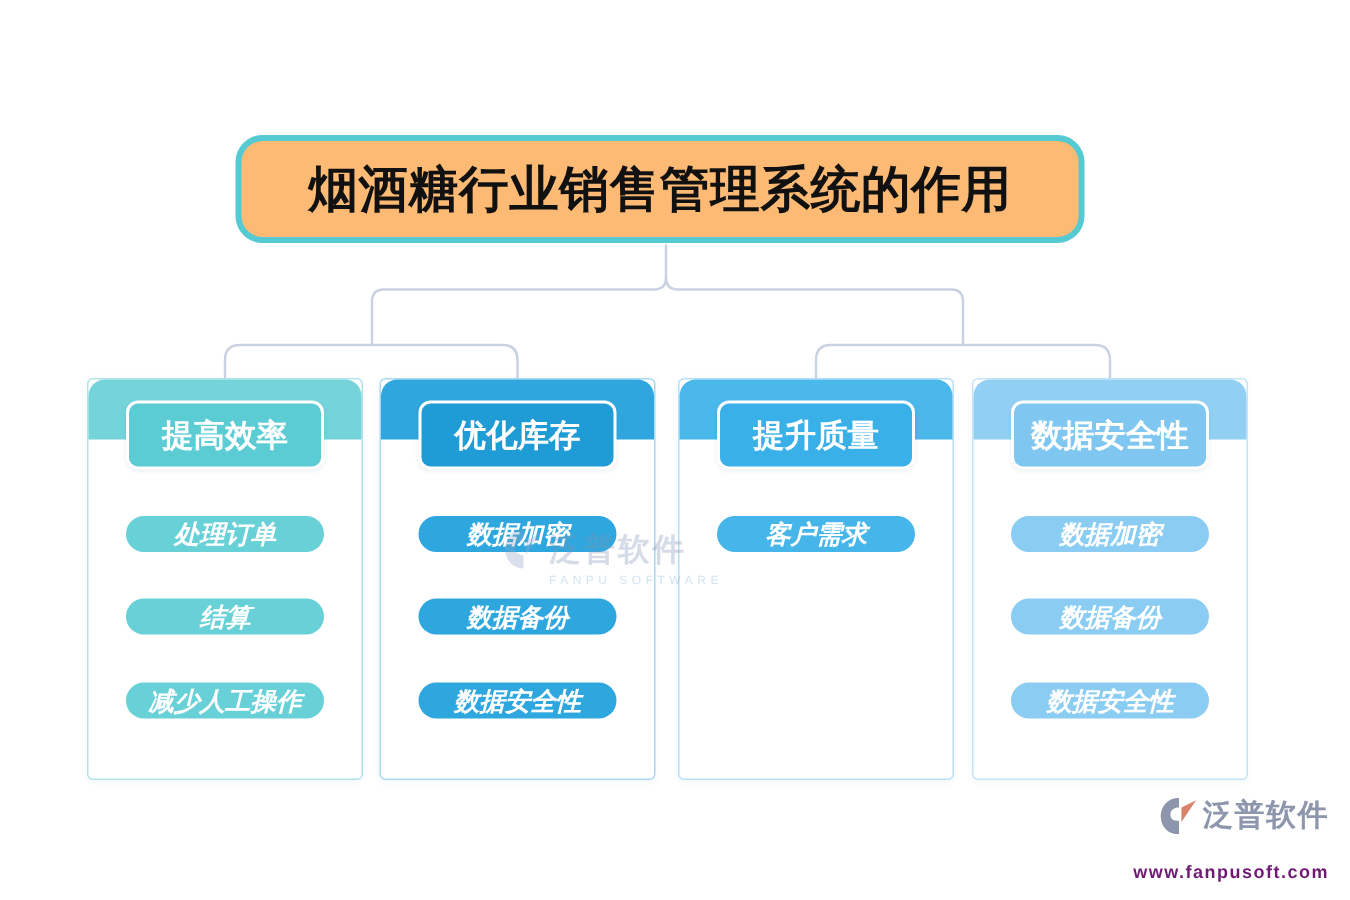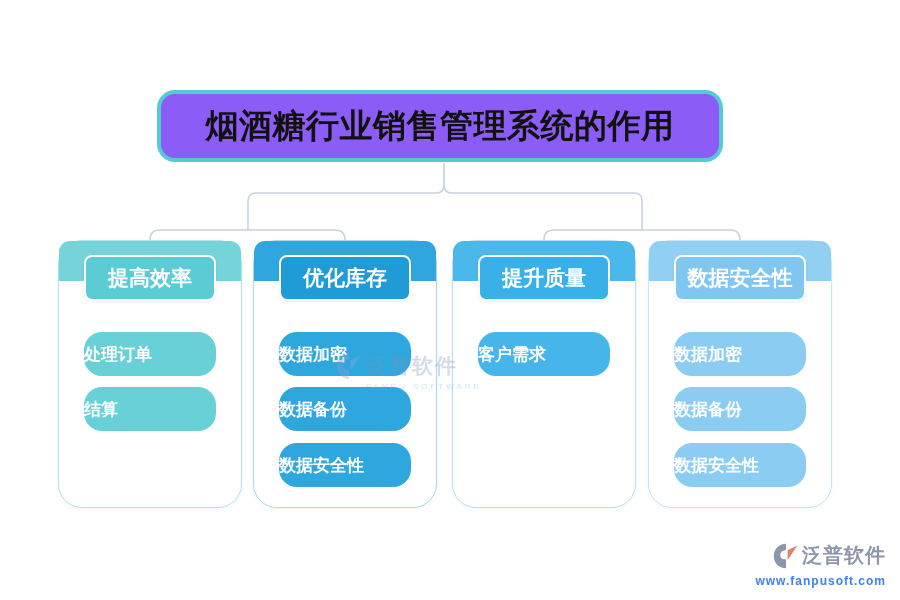--- a/index.html
+++ b/index.html
@@ -9,35 +9,35 @@
   .stage { position: absolute; inset: 0; width: 900px; height: 600px; }
 
   
   svg.connectors { position: absolute; left: 0; top: 0; z-index: 1; }
   svg.connectors path { fill: none; stroke: var(--connector, #c9d2e0); stroke-width: 1.6; }
 
   
   .title-box {
     position: absolute; left: 157px; top: 90px; width: 566px; height: 72px;
     border: 4px solid var(--title_border, #55cad3);
-    border-radius: 18px; background: #8b5cf6;
+    border-radius: 18px; background: #fdba74;
     display: flex; align-items: center; justify-content: center;
     z-index: 2;
   }
   .title-box span {
     font-size: 33px; font-weight: 900; color: #111111; letter-spacing: 0.5px;
     white-space: nowrap;
   }
 
   
   .card {
-    position: absolute; top: 240px; width: 184px; height: 268px;
+    position: absolute; top: 252px; width: 184px; height: 268px;
     background: #ffffff;
     border: 1px solid var(--border, #cfe5f0);
-    border-radius: 24px;
+    border-radius: 4px;
     box-shadow: 0 1px 4px rgba(40,90,120,0.06);
     z-index: 2;
   }
   .card .band {
     position: absolute; left: 0; right: 0; top: 0; height: 40px;
     background: var(--band, #7fd8dc);
     border-radius: 11px 11px 0 0;
   }
   .card .card-header {
     position: absolute; top: 14px; left: 50%; transform: translateX(-50%);
@@ -46,23 +46,23 @@
     border: 2px solid #ffffff;
     border-radius: 8px;
     display: flex; align-items: center; justify-content: center;
     box-shadow: 0 1px 3px rgba(40,90,120,0.10);
   }
   .card .card-header span {
     color: #ffffff; font-weight: bold; font-size: 21px; white-space: nowrap;
   }
   .pill {
     position: absolute; left: 50%; transform: translateX(-50%);
-    width: 132px; height: 44px; border-radius: 18px;
+    width: 132px; height: 24px; border-radius: 18px;
     background: var(--pill, #63cfd6);
-    display: flex; align-items: center; justify-content: flex-start;
+    display: flex; align-items: center; justify-content: center; font-style: italic;
   }
   .pill span { color: #ffffff; font-weight: bold; font-size: 17px; white-space: nowrap; }
   .pill.p0 { top: 91px; }
   .pill.p1 { top: 146px; }
   .pill.p2 { top: 202px; }
 
   
   .watermark-center {
     position: absolute; left: 336px; top: 352px; z-index: 3;
     opacity: 0.32; display: flex; align-items: flex-start; gap: 4px;
@@ -72,21 +72,21 @@
   .watermark-center .wm-brand { font-size: 21px; font-weight: bold; color: #7f93b5; letter-spacing: 2px; white-space: nowrap; }
   .watermark-center .wm-caption { font-size: 8px; color: #6fa8d8; letter-spacing: 3px; margin-top: 2px; white-space: nowrap; }
 
   
   .brand-footer {
     position: absolute; right: 14px; bottom: 12px; z-index: 3;
     display: flex; flex-direction: column; align-items: flex-end;
   }
   .brand-row { display: flex; align-items: center; gap: 3px; }
   .brand-name { font-size: 20px; font-weight: bold; color: #8d96ac; letter-spacing: 1px; white-space: nowrap; }
-  .brand-url { font-size: 12px; font-weight: bold; color: #3b82f6; letter-spacing: 1px; margin-top: 5px; white-space: nowrap; }
+  .brand-url { font-size: 12px; font-weight: bold; color: #701a75; letter-spacing: 1px; margin-top: 17px; white-space: nowrap; }
 </style>
 </head>
 <body>
 
 <div class="stage">
 
   <svg class="connectors" width="900" height="600" viewBox="0 0 900 600" aria-hidden="true">
     <path d="M444,163 L444,185 Q444,193 436,193 L256,193 Q248,193 248,201 L248,230"></path>
     <path d="M444,185 Q444,193 452,193 L634,193 Q642,193 642,201 L642,230"></path>
     <path d="M150,252 L150,240 Q150,230 160,230 L335,230 Q345,230 345,240 L345,252"></path>
@@ -100,20 +100,23 @@
   <section class="card" style="left: 58px; --band: #74d4da; --header_bg: #5bccd4; --pill: #68d0d7; --border: #afe4e8;">
     <div class="band"></div>
     <div class="card-header">
       <span>提高效率</span>
     </div>
     <div class="pill p0">
         <span>处理订单</span>
       </div>
     <div class="pill p1">
         <span>结算</span>
+      </div>
+    <div class="pill p2">
+        <span>减少人工操作</span>
       </div>
   </section>
 
   <section class="card" style="left: 253px; --band: #2fa7de; --header_bg: #1f9cd6; --pill: #2ea7df; --border: #a9d9f0;">
     <div class="band"></div>
     <div class="card-header">
       <span>优化库存</span>
     </div>
     <div class="pill p0">
         <span>数据加密</span>

